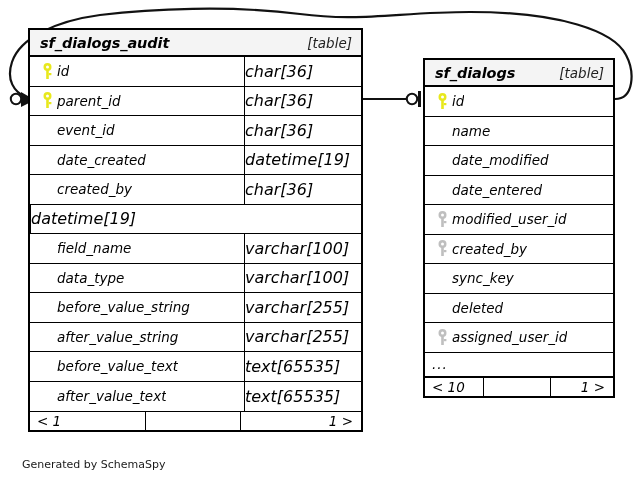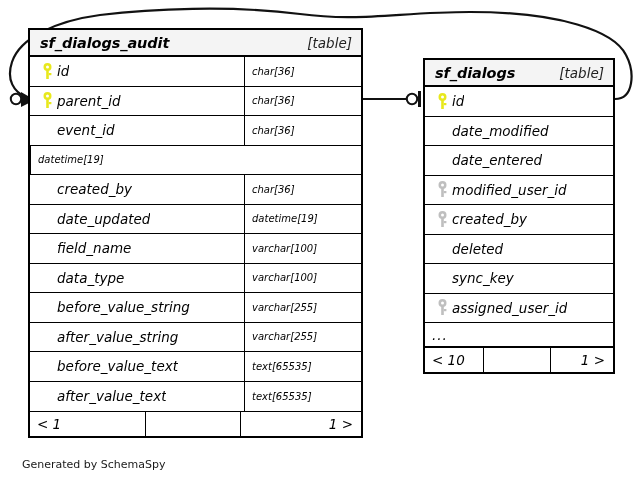--- a/index.html
+++ b/index.html
@@ -90,22 +90,21 @@
   .col-label {
     font-size: 13.5px;
     white-space: nowrap;
     overflow: hidden;
   }
   .col-type {
     display: flex;
     align-items: center;
     box-sizing: border-box;
     border-left: 1.6px solid #000000;
-    padding-left: 7px;
-    font-size: 10px;
+    font-size: 16px;
     white-space: nowrap;
   }
 
   .keyslot {
     width: 19px;
     flex: 0 0 19px;
     display: flex;
     align-items: center;
     justify-content: center;
   }
@@ -120,21 +119,21 @@
     padding-left: 7px;
     font-size: 13.5px;
     letter-spacing: 1px;
     color: #000000;
   }
 
   .tbl-footer {
     display: flex;
     box-sizing: border-box;
     border-top: 1.6px solid #000000;
-    height: 25px;
+    height: 19px;
   }
   .foot-cell {
     display: flex;
     align-items: center;
     box-sizing: border-box;
     font-size: 13.5px;
     overflow: hidden;
   }
   .foot-left   { flex: 0 0 auto; padding-left: 7px; justify-content: flex-start; }
   .foot-mid    { flex: 1 1 auto; border-left: 1.6px solid #000000; border-right: 1.6px solid #000000; }
@@ -226,36 +225,36 @@
 
       <div class="col-row">
         <div class="col-name">
           <span class="keyslot"></span>
           <span class="col-label">event_id</span>
         </div>
         <div class="col-type">char[36]</div>
       </div>
 
       <div class="col-row">
+        <div class="col-name">
+          <span class="keyslot"></span>
+          <span class="col-label">date_created</span>
+        </div>
         <div class="col-type">datetime[19]</div>
       </div>
 
       <div class="col-row">
         <div class="col-name">
           <span class="keyslot"></span>
           <span class="col-label">created_by</span>
         </div>
         <div class="col-type">char[36]</div>
       </div>
 
       <div class="col-row">
-        <div class="col-name">
-          <span class="keyslot"></span>
-          <span class="col-label">date_updated</span>
-        </div>
         <div class="col-type">datetime[19]</div>
       </div>
 
       <div class="col-row">
         <div class="col-name">
           <span class="keyslot"></span>
           <span class="col-label">field_name</span>
         </div>
         <div class="col-type">varchar[100]</div>
       </div>
@@ -322,20 +321,26 @@
                 <circle cx="5.5" cy="4" r="4" fill="#e8e81c"></circle>
                 <circle cx="5.5" cy="4" r="1.5" fill="#ffffff"></circle>
                 <rect x="4.2" y="6.5" width="2.6" height="9.5" fill="#e8e81c"></rect>
                 <rect x="6.8" y="10" width="2.6" height="2.2" fill="#e8e81c"></rect>
               </svg>
           </span>
           <span class="col-label">id</span>
         </div>
       </div>
 
+      <div class="col-row">
+        <div class="col-name">
+          <span class="keyslot"></span>
+          <span class="col-label">name</span>
+        </div>
+      </div>
 
       <div class="col-row">
         <div class="col-name">
           <span class="keyslot"></span>
           <span class="col-label">date_modified</span>
         </div>
       </div>
 
       <div class="col-row">
         <div class="col-name">
@@ -368,28 +373,28 @@
                 <rect x="6.8" y="10" width="2.6" height="2.2" fill="#bfbfbf"></rect>
               </svg>
           </span>
           <span class="col-label">created_by</span>
         </div>
       </div>
 
       <div class="col-row">
         <div class="col-name">
           <span class="keyslot"></span>
+          <span class="col-label">sync_key</span>
+        </div>
+      </div>
+
+      <div class="col-row">
+        <div class="col-name">
+          <span class="keyslot"></span>
           <span class="col-label">deleted</span>
-        </div>
-      </div>
-
-      <div class="col-row">
-        <div class="col-name">
-          <span class="keyslot"></span>
-          <span class="col-label">sync_key</span>
         </div>
       </div>
 
       <div class="col-row">
         <div class="col-name">
           <span class="keyslot">
             <svg width="11" height="17" viewBox="0 0 11 17">
                 <circle cx="5.5" cy="4" r="4" fill="#bfbfbf"></circle>
                 <circle cx="5.5" cy="4" r="1.5" fill="#ffffff"></circle>
                 <rect x="4.2" y="6.5" width="2.6" height="9.5" fill="#bfbfbf"></rect>

